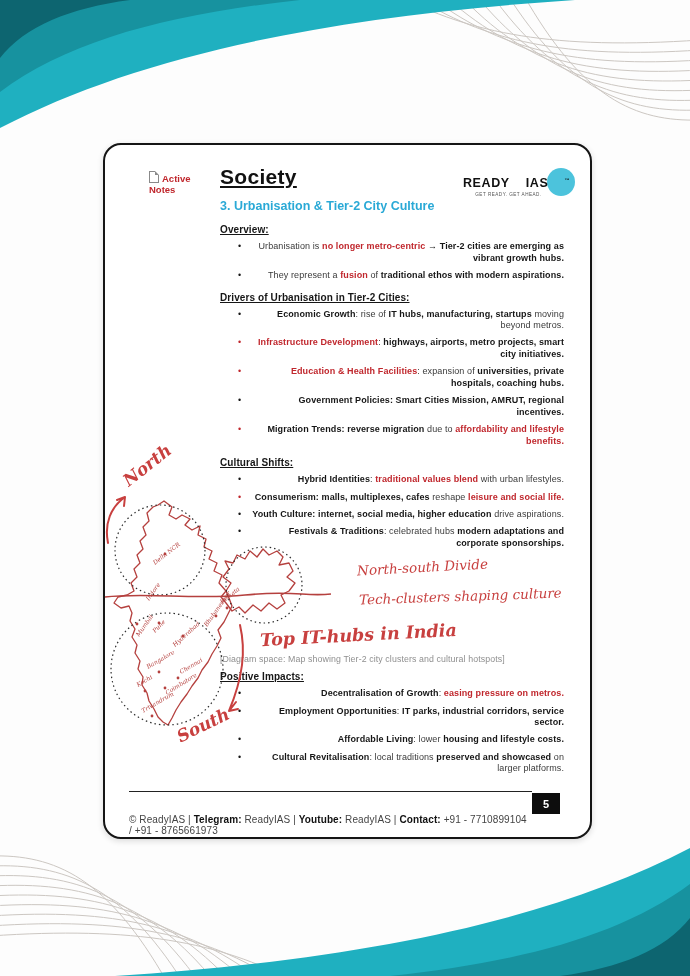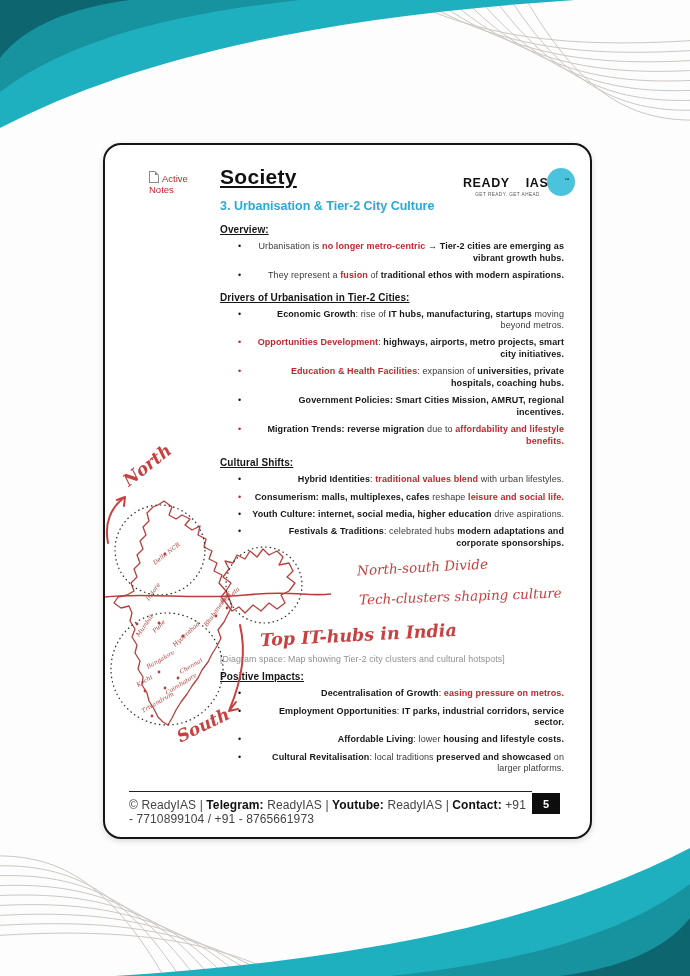--- a/index.html
+++ b/index.html
@@ -6,21 +6,21 @@
   .page{position:relative;width:690px;height:976px;background:#fdfdfd;overflow:hidden;
         font-family:"Liberation Sans",sans-serif;}
   
   .deco{position:absolute;left:0;width:690px;height:152px;pointer-events:none;}
   .deco-top{top:0;}
   .deco-bottom{bottom:0;transform:rotate(180deg);}
   
   .card{position:absolute;left:103px;top:143px;width:485px;height:692px;background:#fff;
         border:2.5px solid #151515;border-radius:18px;box-shadow:0 2px 6px rgba(0,0,0,.14);}
   .active-notes{position:absolute;left:44px;top:26px;width:64px;color:#c0272d;
-        font-weight:400;font-size:9.5px;line-height:1.2;}
+        font-weight:700;font-size:9.5px;line-height:1.2;}
   .doc-icon{position:relative;display:inline-block;width:8px;height:10px;border:1px solid #8a8a8a;
         background:#fff;vertical-align:-1px;margin-right:3px;}
   .doc-icon::before{content:'';position:absolute;right:-1px;top:-1px;border-style:solid;
         border-width:0 4px 4px 0;border-color:transparent #fff #8a8a8a transparent;}
   .title{position:absolute;left:115px;top:20px;font-size:21px;font-weight:700;
         letter-spacing:.3px;color:#111;text-decoration:underline;}
   .logo{position:absolute;right:20px;top:28px;text-align:center;}
   .logo-row{position:relative;display:inline-block;font-weight:800;font-size:12.5px;
         letter-spacing:.6px;color:#111;}
   .ias-circle{position:absolute;width:28px;height:28px;border-radius:50%;background:#4cc3dc;
@@ -48,21 +48,21 @@
   .map-svg{position:absolute;left:0;top:0;pointer-events:none;overflow:visible;}
   .hand{position:absolute;font-family:"DejaVu Serif",serif;font-style:italic;color:#c8403f;
         white-space:nowrap;pointer-events:none;}
   .hand-north{left:14px;top:310px;font-size:17px;font-weight:700;transform:rotate(-38deg);}
   .hand-south{left:70px;top:570px;font-size:17px;font-weight:700;transform:rotate(-26deg);}
   .hand-divide{left:252px;top:414px;font-size:13.5px;transform:rotate(-3deg);}
   .hand-tech{left:254px;top:443px;font-size:13.5px;transform:rotate(-2deg);}
   .hand-topit{left:155px;top:480px;font-size:17.5px;font-weight:700;transform:rotate(-3deg);}
   
   .footer{position:absolute;left:24px;top:646px;width:403px;border-top:1.2px solid #222;
-        padding-top:6px;font-size:12px;color:#444;letter-spacing:.1px;}
+        padding-top:22px;font-size:10px;color:#444;letter-spacing:.1px;}
   .footer b{color:#111;}
   .page-num{position:absolute;left:427px;top:648px;width:28px;height:21px;background:#0d0d0d;
         color:#fff;font-weight:700;font-size:11px;display:flex;align-items:center;justify-content:center;}
 </style>
 </head>
 <body>
 
 <div class="page">
 
   <svg class="deco deco-top" viewBox="0 0 690 152" preserveAspectRatio="none">
@@ -131,21 +131,21 @@
           </div>
         </div>
         <div class="sec">
           <div class="sec-h">Drivers of Urbanisation in Tier-2 Cities:</div>
           <div class="bullet">
             <span class="bmark">•</span>
             <span class="btext"><span class="s-b">Economic Growth</span><span class="s-n">: rise of </span><span class="s-b">IT hubs, manufacturing, startups</span><span class="s-n"> moving beyond metros.</span></span>
           </div>
           <div class="bullet">
             <span class="bmark red">•</span>
-            <span class="btext"><span class="s-R">Opportunities Development</span><span class="s-n">: </span><span class="s-b">highways, airports, metro projects, smart city initiatives.</span></span>
+            <span class="btext"><span class="s-R">Infrastructure Development</span><span class="s-n">: </span><span class="s-b">highways, airports, metro projects, smart city initiatives.</span></span>
           </div>
           <div class="bullet">
             <span class="bmark red">•</span>
             <span class="btext"><span class="s-R">Education &amp; Health Facilities</span><span class="s-n">: expansion of </span><span class="s-b">universities, private hospitals, coaching hubs.</span></span>
           </div>
           <div class="bullet">
             <span class="bmark">•</span>
             <span class="btext"><span class="s-b">Government Policies</span><span class="s-b">: Smart Cities Mission, AMRUT, regional incentives.</span></span>
           </div>
           <div class="bullet">

